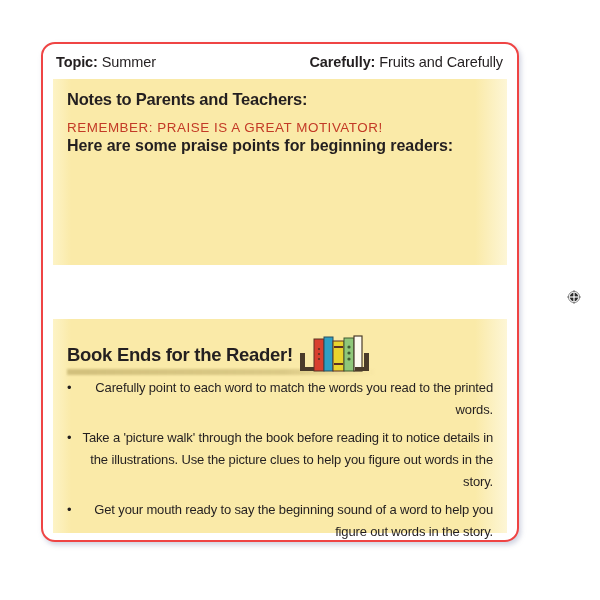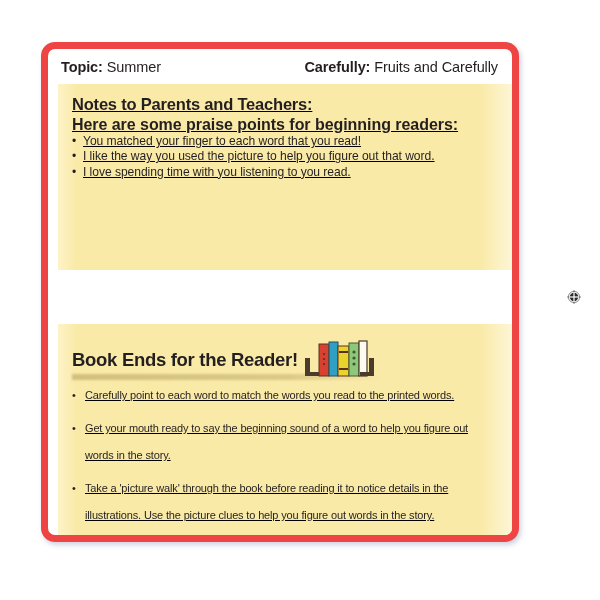--- a/index.html
+++ b/index.html
@@ -17,21 +17,21 @@
 
   
   #card {
     position: absolute;
     left: 41px;
     top: 42px;
     width: 478px;
     height: 500px;
     box-sizing: border-box;
     background: #ffffff;
-    border: 7px solid #ef4444;
+    border: 2px solid #ef4444;
     border-radius: 14px;
     box-shadow: 2px 3px 5px rgba(120,130,170,0.35);
     overflow: hidden;
   }
 
   
   #header-row {
     position: absolute;
     left: 0;
     top: 0;
@@ -54,31 +54,31 @@
   #header-subtopic { margin-left: auto; }
 
   
   .panel {
     position: absolute;
     left: 10px;
     width: 454px;
     box-sizing: border-box;
     background: linear-gradient(to right,
         #fdf3c6 0%, #faeaa8 4%, #faeaa8 93%, #fdf6d6 100%);
-    text-decoration: underline;
   }
   #panel-notes {
     top: 35px;
     height: 186px;
     padding: 11px 14px 0 14px;
   }
   #panel-bookends {
     top: 275px;
     height: 214px;
     padding: 14px 14px 0 14px;
+    text-align: right;
   }
 
   
   #notes-heading {
     font-size: 16.5px;
     font-weight: bold;
     color: #231f20;
     letter-spacing: -0.2px;
     margin: 0 0 1px 0;
   }
@@ -167,22 +167,22 @@
     color: #231f20;
     letter-spacing: -0.15px;
     margin: 4px 0 4px 0;
   }
   ul.big {
     list-style: none;
     margin: 0;
     padding: 0;
   }
   ul.big li {
-    font-size: 11px;
-    line-height: 27px;
+    font-size: 13px;
+    line-height: 22px;
     color: #231f20;
     letter-spacing: -0.15px;
     padding-left: 13px;
     position: relative;
     margin-bottom: 6px;
     max-width: 438px;
   }
   ul.big li::before {
     content: "\2022";
     position: absolute;
@@ -210,26 +210,22 @@
       <span class="val">Summer</span>
     </div>
     <div class="hdr-group" id="header-subtopic">
       <span class="lbl">Carefully:</span>
       <span class="val">Fruits and Carefully</span>
     </div>
   </div>
 
   <div class="panel" id="panel-notes">
     <p id="notes-heading">Notes to Parents and Teachers:</p>
+    <p id="remember-line">REMEMBER: PRAISE IS A GREAT MOTIVATOR!</p>
     <p id="praise-lead">Here are some praise points for beginning readers:</p>
-    <ul class="plain">
-      <li>You matched your finger to each word that you read!</li>
-      <li>I like the way you used the picture to help you figure out that word.</li>
-      <li>I love spending time with you listening to you read.</li>
-    </ul>
   </div>
 
   <div class="panel" id="panel-bookends">
 
     <div id="bookends-head-wrap">
       <div id="bookends-shadow-bar"></div>
       <p id="bookends-heading">Book Ends for the Reader!</p>
 
       <svg id="books-illustration" viewBox="0 0 74 42">
 
@@ -259,22 +255,22 @@
         <rect x="56" y="3" width="8" height="35" fill="#fdfaf0"></rect>
         <rect x="56" y="3" width="8" height="35" fill="none" stroke="#4a3b2a" stroke-width="1.2"></rect>
 
         <path d="M66 20 h5 v18 h-5 z" fill="#4a3b2a"></path>
         <path d="M57 34 h14 v4 h-14 z" fill="#4a3b2a"></path>
       </svg>
     </div>
 
     <ul class="big">
       <li>Carefully point to each word to match the words you read to the printed words.</li>
+      <li>Take a 'picture walk' through the book before reading it to notice details in the illustrations. Use the picture clues to help you figure out words in the story.</li>
       <li>Get your mouth ready to say the beginning sound of a word to help you figure out words in the story.</li>
-      <li>Take a 'picture walk' through the book before reading it to notice details in the illustrations. Use the picture clues to help you figure out words in the story.</li>
     </ul>
   </div>
 
 </div>
 
 <svg id="registration-mark" viewBox="0 0 14 14">
   <circle cx="7" cy="7" r="4.2" fill="#2b2b2b"></circle>
   <circle cx="7" cy="7" r="5.6" fill="none" stroke="#6e6e6e" stroke-width="0.8"></circle>
   <line x1="7" y1="0.4" x2="7" y2="13.6" stroke="#ffffff" stroke-width="1.2"></line>
   <line x1="0.4" y1="7" x2="13.6" y2="7" stroke="#ffffff" stroke-width="1.2"></line>

